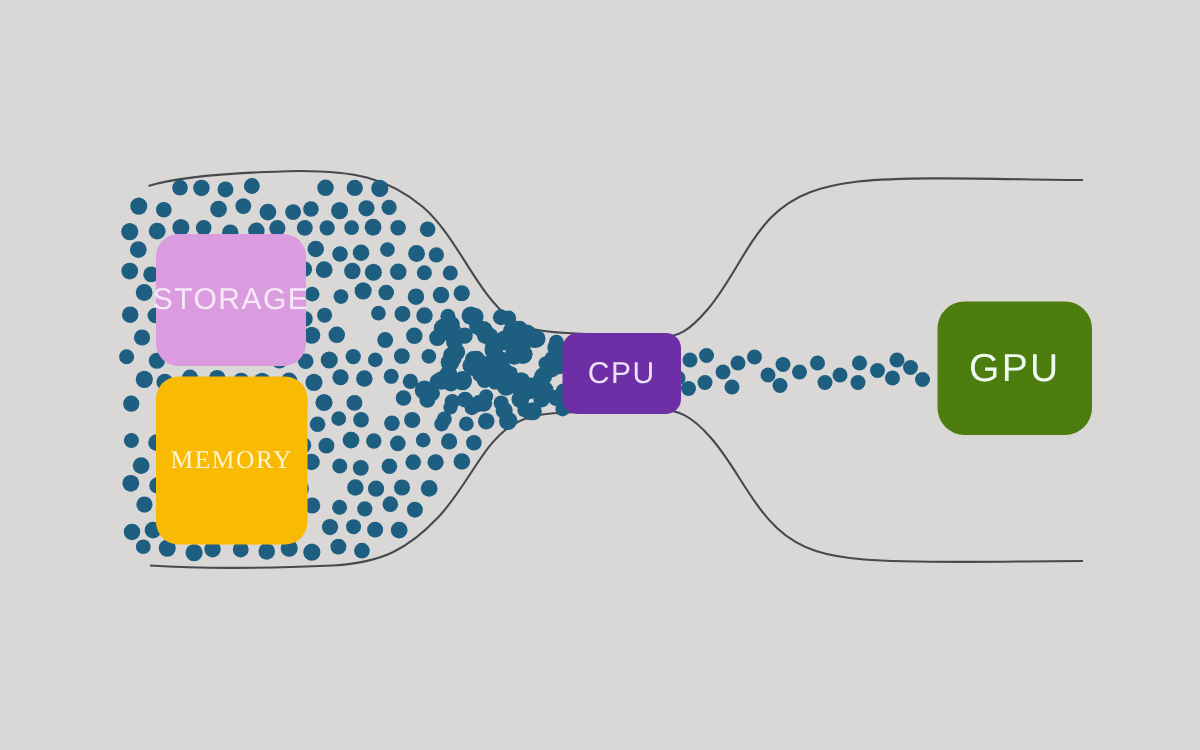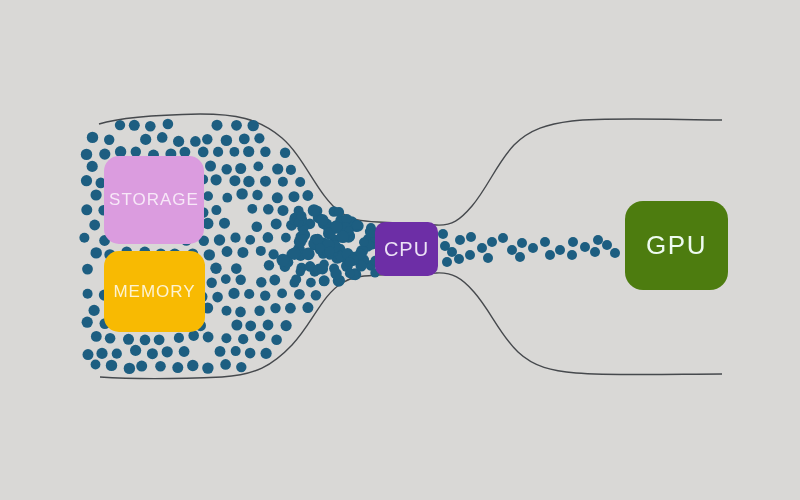--- a/index.html
+++ b/index.html
@@ -2,23 +2,23 @@
 <html><head>
 <meta charset="utf-8">
 <style>
   html,body{margin:0;padding:0;}
   body{font-family:"Liberation Sans",sans-serif;}
   .stage{position:relative;width:800px;height:500px;overflow:hidden;}
   .stage svg{position:absolute;left:0;top:0;}
   .box{position:absolute;display:flex;align-items:center;justify-content:center;
        letter-spacing:1px;font-weight:400;}
   .box span{white-space:nowrap;}
-  [data-name="storage-box"]{left:104px;top:156px;width:100px;height:88px;border-radius:15px;font-size:17px;}
-  [data-name="memory-box"]{left:104px;top:251px;width:101px;height:81px;border-radius:15px;font-size:17px;}
-  [data-name="cpu-box"]{left:375px;top:222px;width:63px;height:54px;border-radius:10px;font-size:20px;}
+  [data-name="storage-box"]{left:104px;top:156px;width:100px;height:88px;border-radius:15px;font-size:20px;}
+  [data-name="memory-box"]{left:104px;top:251px;width:101px;height:112px;border-radius:15px;font-size:17px;font-family:Liberation Serif, serif;}
+  [data-name="cpu-box"]{left:375px;top:222px;width:79px;height:54px;border-radius:10px;font-size:20px;}
   [data-name="gpu-box"]{left:625px;top:201px;width:103px;height:89px;border-radius:18px;font-size:26px;letter-spacing:1.5px;}
 </style>
 </head>
 <body>
 
 <div class="stage" data-name="bottleneck-diagram" style="background: rgb(217, 216, 214);">
   <svg width="800" height="500" viewBox="0 0 800 500" data-name="funnel-svg">
     <path data-name="funnel-top-line" fill="none" stroke-width="1.4" d="M 99 124
              C 115 119, 150 115, 200 114
              C 235 114, 258 118, 282 138

